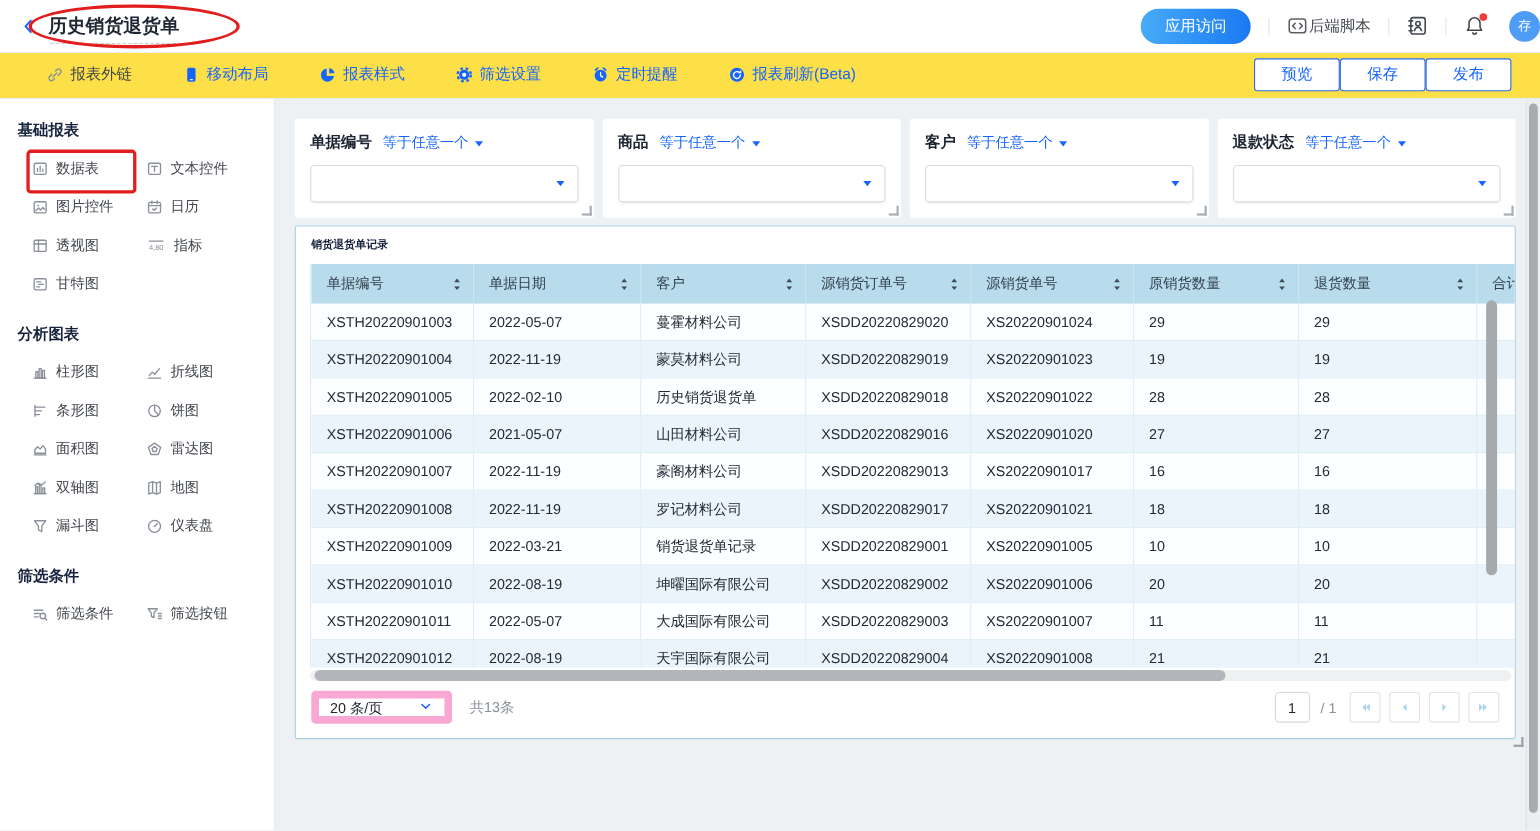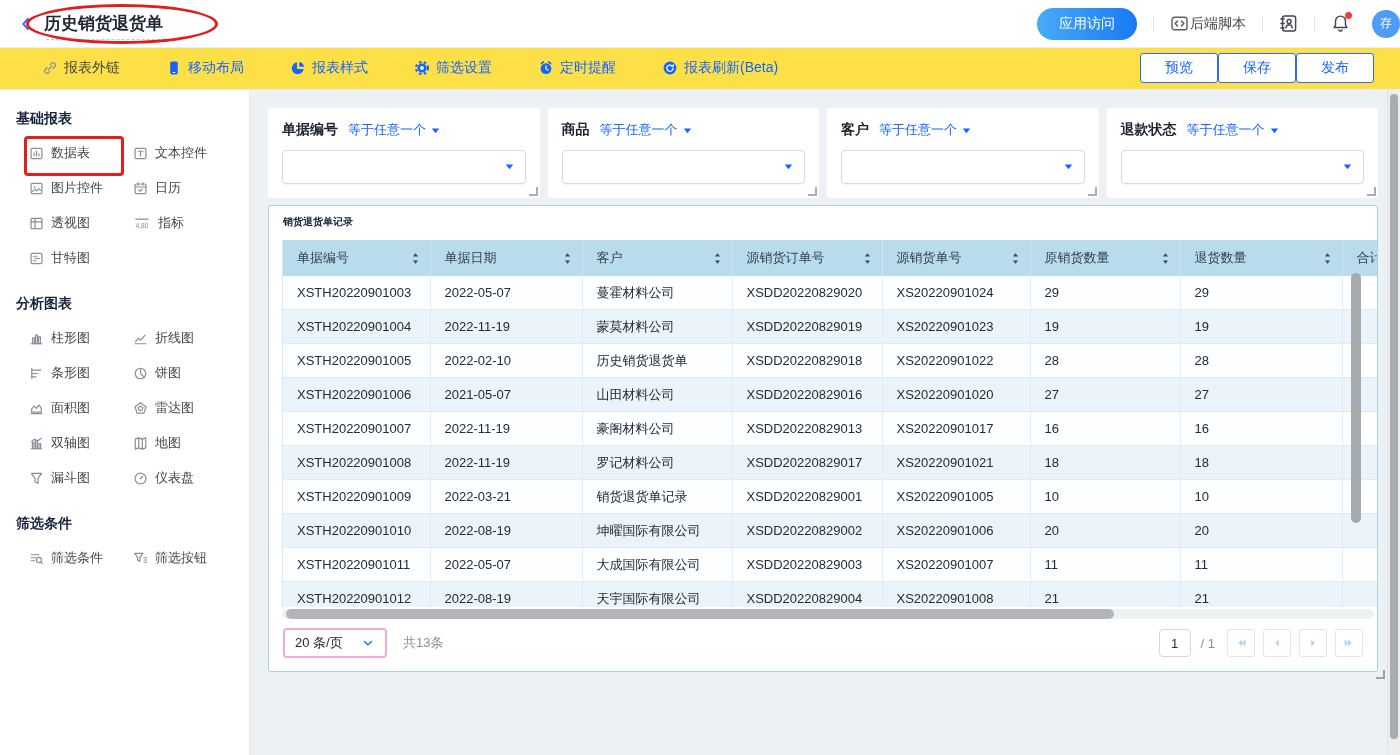--- a/index.html
+++ b/index.html
@@ -68,21 +68,21 @@
   .icon.sort{width:9px;height:13px;cursor:pointer}
   tbody td{height:33px;padding:0 14px;color:#222b36;border-right:1px solid #ddeef6;border-bottom:1px solid #ddeef6;background:#fcfeff;white-space:nowrap;overflow:hidden}
   tr.even td{background:#eaf4fa}
   td.num{text-align:left}
   .v-scroll{position:absolute;right:16px;top:67px;width:10px;height:250px;border-radius:5px;background:#a7aaad;cursor:pointer;z-index:2}
   .h-scroll{position:absolute;left:13px;right:3px;top:403px;height:10px;border-radius:5px;background:#eff0f1;cursor:pointer}
   .h-thumb{position:absolute;left:4px;top:0;width:828px;height:10px;border-radius:5px;background:#b2b5ba}
 
   
   .pager{position:absolute;left:14px;right:14px;top:420px;height:34px;display:flex;align-items:center}
-  .psize{display:flex;align-items:center;justify-content:space-between;width:104px;height:30px;border:2px solid #f9a8d4;border-radius:4px;padding:0 10px;box-sizing:border-box;font-size:13px;color:#1f2329;cursor:pointer;background:#fff}
+  .psize{display:flex;align-items:flex-start;justify-content:space-between;width:128px;height:30px;border:7px solid #f9a8d4;border-radius:4px;padding:0 10px;box-sizing:border-box;font-size:13px;color:#1f2329;cursor:pointer;background:#fff}
   .icon.chev{width:14px;height:14px}
   .ptotal{margin-left:16px;font-size:13px;color:#8a8f99}
   .spacer{flex:1}
   .pinput{width:30px;height:26px;border:1px solid #d5d8dd;border-radius:4px;display:flex;align-items:center;justify-content:center;font-size:13px;color:#1f2329;background:#fff}
   .pcount{margin:0 4px 0 10px;font-size:13px;color:#8a8f99}
   .pnav{width:28px;height:28px;border:1px solid #e1e4e8;border-radius:3px;background:#fff;margin-left:8px;display:flex;align-items:center;justify-content:center;padding:0;cursor:pointer}
   .pnav .icon{width:14px;height:14px}
 
   
   .page-scroll{position:absolute;right:0;top:90px;width:12px;height:665px;background:#edeef0;border-left:1px solid #e0e1e3;z-index:6}

